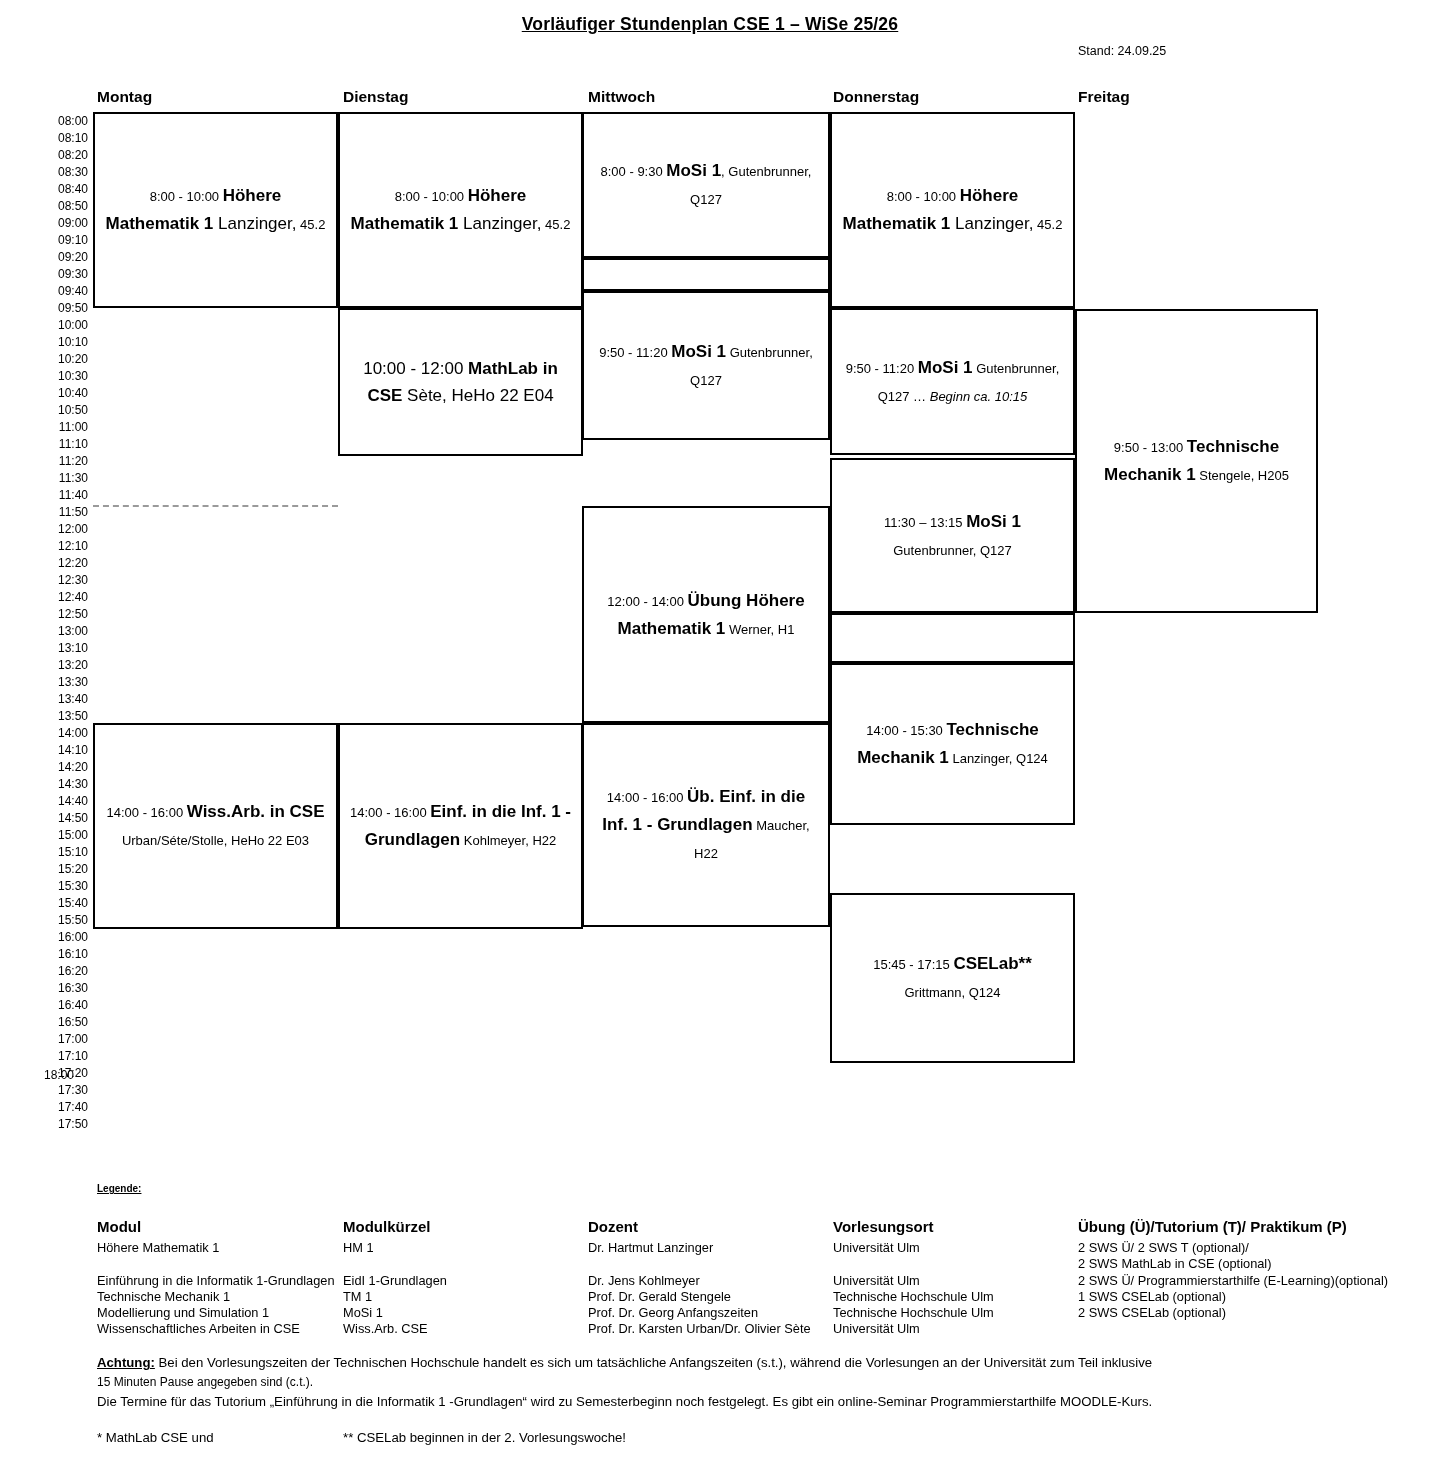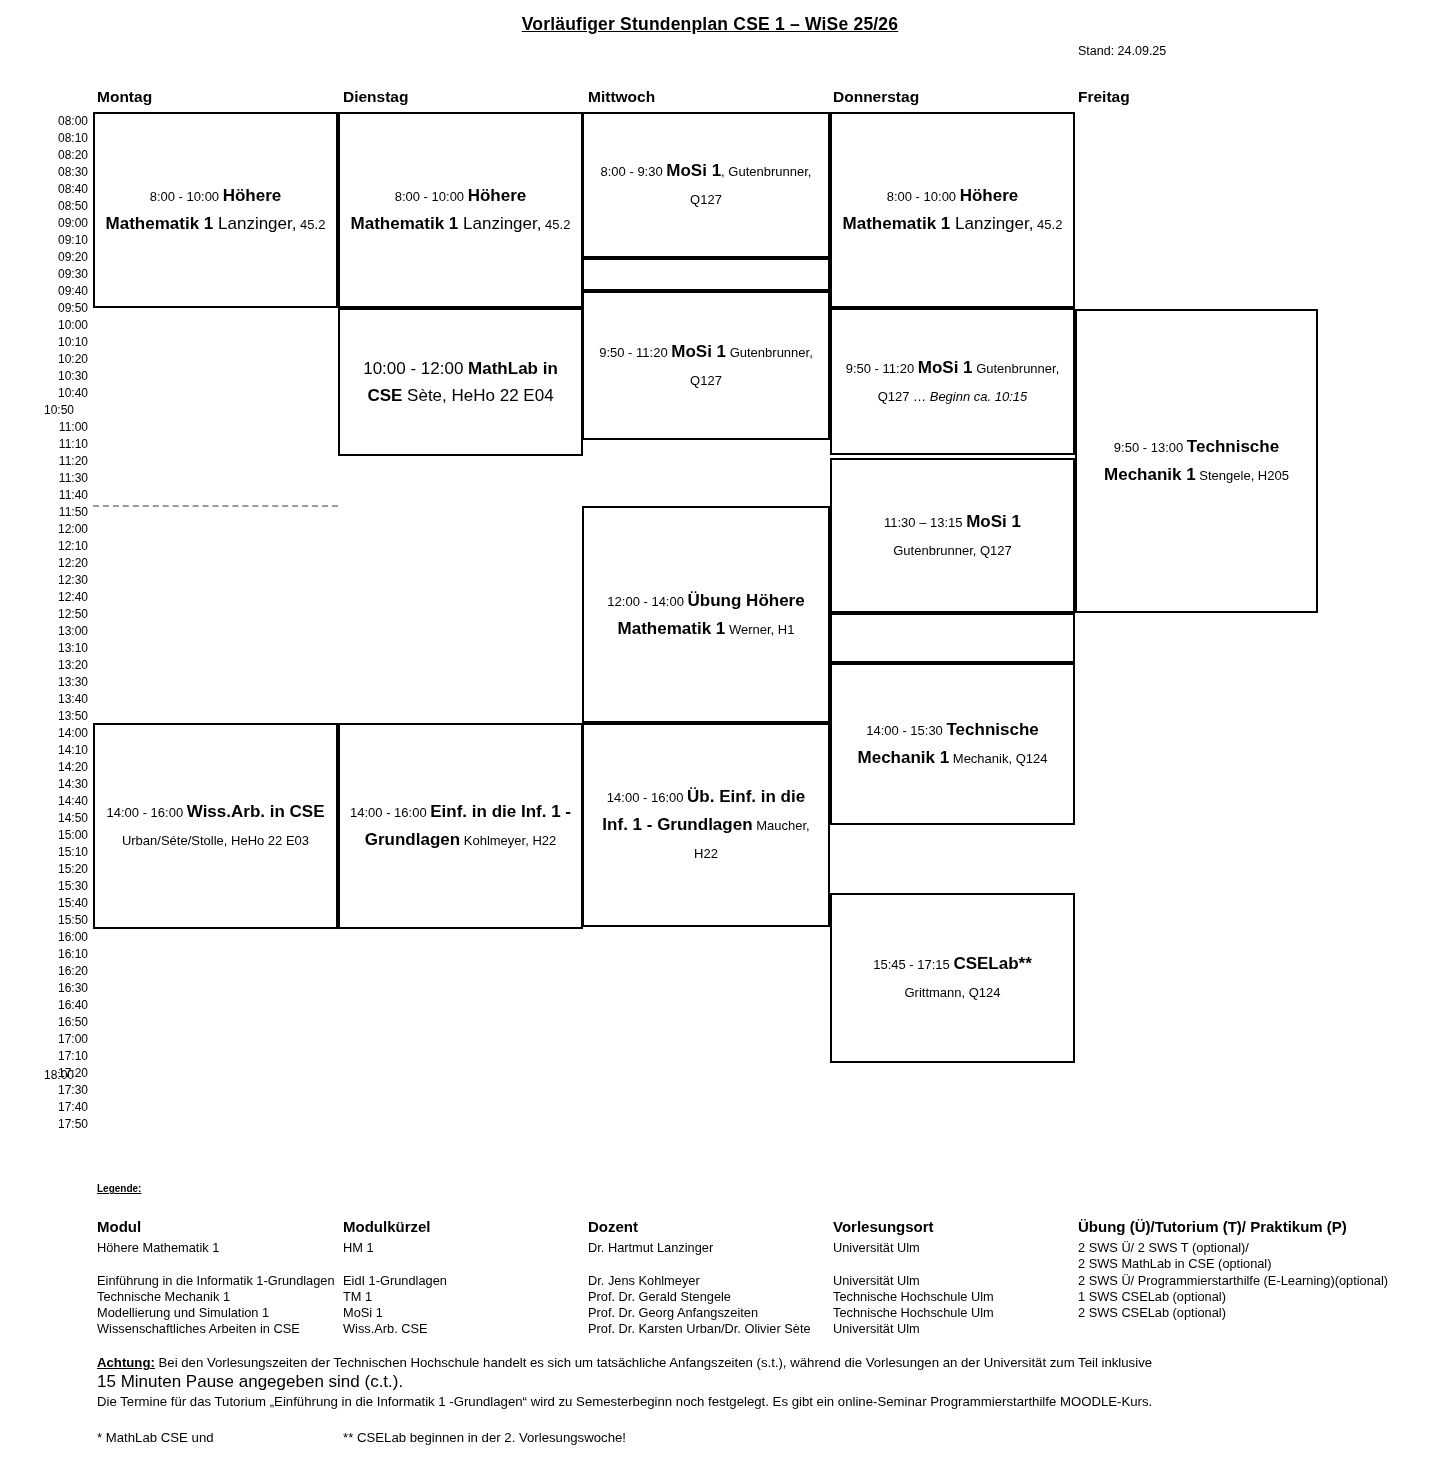--- a/index.html
+++ b/index.html
@@ -39,21 +39,21 @@
   #legend-heading{
     position:absolute;left:97px;top:1183px;font-size:10px;font-weight:bold;text-decoration:underline;
   }
   .legend-col{position:absolute;top:1218px;white-space:nowrap;}
   .legend-header{font-size:15px;font-weight:bold;height:22px;line-height:18px;}
   .legend-cell{font-size:12.8px;height:16.3px;line-height:16.3px;}
   
   #notes{position:absolute;left:97px;top:1352px;width:1280px;}
   #achtung-line{font-size:13.2px;line-height:21px;}
   #achtung-label{font-weight:bold;text-decoration:underline;}
-  #pause-line{font-size:17px;line-height:18px;}
+  #pause-line{font-size:12px;line-height:18px;}
   #termine-line{font-size:13.2px;line-height:21px;margin-top:0px;}
   .footnote{position:absolute;top:1430px;font-size:13.2px;white-space:nowrap;}
   #footnote-mathlab{left:97px;}
   #footnote-cselab{left:343px;}
 </style>
 </head>
 <body>
 
 <div id="page">
   <div id="title">Vorläufiger Stundenplan CSE 1 – WiSe 25/26</div>
@@ -77,21 +77,21 @@
       <div class="time-label" style="top: 232px;">09:10</div>
       <div class="time-label" style="top: 249px;">09:20</div>
       <div class="time-label" style="top: 266px;">09:30</div>
       <div class="time-label" style="top: 283px;">09:40</div>
       <div class="time-label" style="top: 300px;">09:50</div>
       <div class="time-label" style="top: 317px;">10:00</div>
       <div class="time-label" style="top: 334px;">10:10</div>
       <div class="time-label" style="top: 351px;">10:20</div>
       <div class="time-label" style="top: 368px;">10:30</div>
       <div class="time-label" style="top: 385px;">10:40</div>
-      <div class="time-label" style="top: 402px; text-align: center;">10:50</div>
+      <div class="time-label" style="top: 402px;">10:50</div>
       <div class="time-label" style="top: 419px;">11:00</div>
       <div class="time-label" style="top: 436px;">11:10</div>
       <div class="time-label" style="top: 453px;">11:20</div>
       <div class="time-label" style="top: 470px;">11:30</div>
       <div class="time-label" style="top: 487px;">11:40</div>
       <div class="time-label" style="top: 504px;">11:50</div>
       <div class="time-label" style="top: 521px;">12:00</div>
       <div class="time-label" style="top: 538px;">12:10</div>
       <div class="time-label" style="top: 555px;">12:20</div>
       <div class="time-label" style="top: 572px;">12:30</div>
@@ -168,21 +168,21 @@
         <div class="ev-line"><span class="seg-sm">9:50 - 11:20 </span><span class="b">MoSi 1</span><span class="seg-sm"> Gutenbrunner,</span></div>
         <div class="ev-line"><span class="seg-sm">Q127 … </span><span class="seg-sm i">Beginn ca. 10:15</span></div>
       </div>
       <div class="event" style="left: 830px; width: 245px; top: 458px; height: 155px;">
         <div class="ev-line"><span class="seg-sm">11:30 – 13:15 </span><span class="b">MoSi 1</span></div>
         <div class="ev-line"><span class="seg-sm">Gutenbrunner, Q127</span></div>
       </div>
       <div class="event" style="left: 830px; width: 245px; top: 613px; height: 50px;"></div>
       <div class="event" style="left: 830px; width: 245px; top: 663px; height: 162px;">
         <div class="ev-line"><span class="seg-sm">14:00 - 15:30 </span><span class="b">Technische</span></div>
-        <div class="ev-line"><span class="b">Mechanik 1</span><span class="seg-sm"> Mechanik, Q124</span></div>
+        <div class="ev-line"><span class="b">Mechanik 1</span><span class="seg-sm"> Lanzinger, Q124</span></div>
       </div>
       <div class="event" style="left: 830px; width: 245px; top: 893px; height: 170px;">
         <div class="ev-line"><span class="seg-sm">15:45 - 17:15 </span><span class="b">CSELab**</span></div>
         <div class="ev-line"><span class="seg-sm">Grittmann, Q124</span></div>
       </div>
       <div class="event" style="left: 1075px; width: 243px; top: 309px; height: 304px;">
         <div class="ev-line"><span class="seg-sm">9:50 - 13:00 </span><span class="b">Technische</span></div>
         <div class="ev-line"><span class="b">Mechanik 1</span><span class="seg-sm"> Stengele, H205</span></div>
       </div>
       <div class="event" style="left: 93px; width: 245px; top: 723px; height: 206px;">

